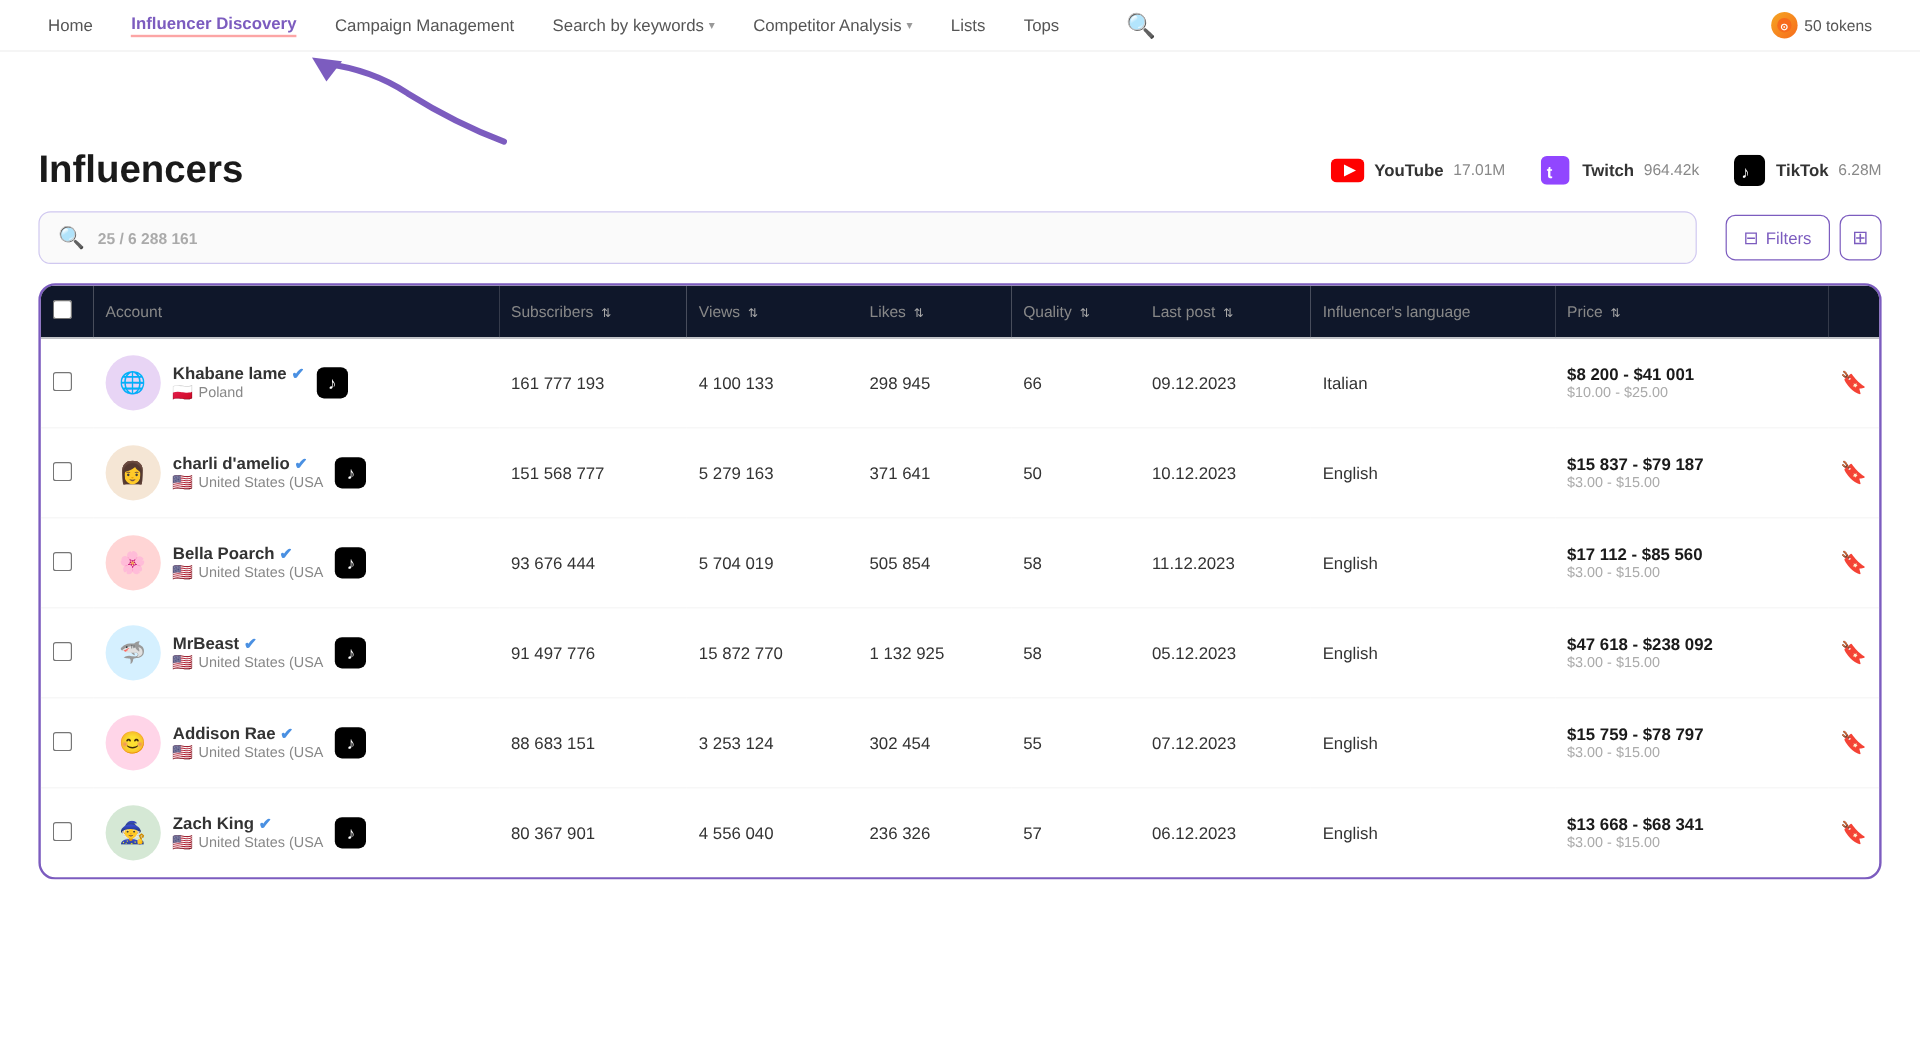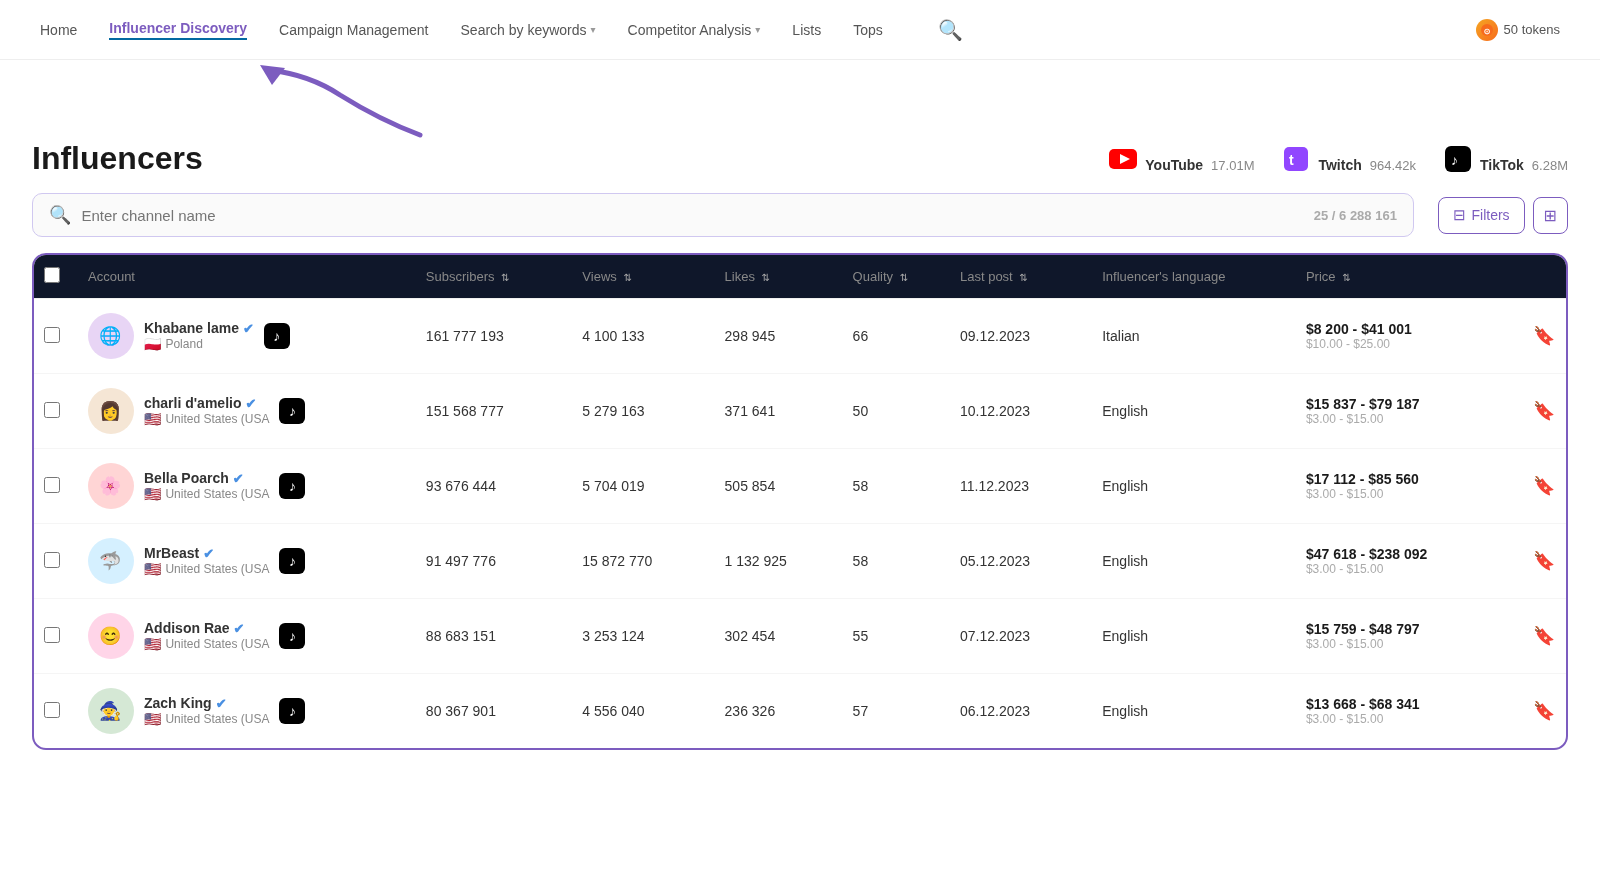--- a/index.html
+++ b/index.html
@@ -1,34 +1,34 @@
 <!DOCTYPE html>
 <html><head>
   <meta charset="utf-8">
   <style>
     * { box-sizing: border-box; margin: 0; padding: 0; }
     body { font-family: -apple-system, BlinkMacSystemFont, 'Segoe UI', sans-serif; background: #fff; color: #333; font-size: 14px; }
 
     
-    .nav { display: flex; align-items: center; justify-content: center; gap: 32px; padding: 0 40px; height: 60px; border-bottom: 1px solid #eee; position: relative; }
+    .nav { display: flex; align-items: center; justify-content: center; gap: 32px; padding: 0 40px; height: 43px; border-bottom: 1px solid #eee; position: relative; }
     .nav-item { color: #555; font-size: 14px; cursor: pointer; display: flex; align-items: center; gap: 4px; white-space: nowrap; }
-    .nav-item.active { color: #7c5cbf; font-weight: 600; border-bottom: 2px solid #0369a1; padding-bottom: 2px; }
+    .nav-item.active { color: #7c5cbf; font-weight: 600; border-bottom: 2px solid #fca5a5; padding-bottom: 2px; }
     .nav-item .chevron { font-size: 10px; color: #999; }
     .nav-tokens { margin-left: auto; display: flex; align-items: center; gap: 6px; font-size: 13px; color: #555; }
     .token-badge { width: 22px; height: 22px; border-radius: 50%; background: linear-gradient(135deg, #f5a623, #f76b1c); display: flex; align-items: center; justify-content: center; color: #fff; font-size: 10px; font-weight: 700; }
 
     
     .arrow-area { position: relative; height: 80px; padding-left: 260px; }
     .arrow-svg { position: absolute; top: 0; left: 200px; }
 
     
     .page-header { display: flex; align-items: center; padding: 0 32px 16px; }
     .page-title { font-size: 32px; font-weight: 700; color: #1a1a1a; }
     .platform-badges { margin-left: auto; display: flex; gap: 28px; align-items: center; }
-    .platform-badge { display: flex; align-items: flex-end; gap: 8px; font-size: 14px; color: #333; }
+    .platform-badge { display: flex; align-items: center; gap: 8px; font-size: 14px; color: #333; }
     .platform-icon { width: 28px; height: 28px; display: flex; align-items: center; justify-content: center; }
     .platform-name { font-weight: 600; }
     .platform-count { color: #888; font-size: 13px; }
 
     
     .search-area { padding: 0 32px 16px; }
     .search-bar { display: flex; align-items: center; border: 1.5px solid #d0c8f0; border-radius: 10px; padding: 10px 16px; gap: 10px; background: #fafafa; }
     .search-bar input { border: none; background: transparent; outline: none; flex: 1; font-size: 15px; color: #999; }
     .search-count { color: #aaa; font-size: 13px; white-space: nowrap; font-weight: bold; }
     .filter-buttons { display: flex; gap: 8px; margin-left: 12px; }
@@ -148,21 +148,20 @@
       <span class="platform-name">TikTok</span>
       <span class="platform-count">6.28M</span>
     </div>
   </div>
 </div>
 
 <div class="search-area">
   <div style="display:flex;align-items:center;gap:12px;">
     <div class="search-bar" style="flex:1;">
       <span style="color:#7c5cbf;font-size:18px;">🔍</span>
-      <input type="text" style="font-size: 15px; color: rgb(187, 187, 187);" placeholder="Enter channel name">
       <span class="search-count">25 / 6 288 161</span>
     </div>
     <div class="filter-buttons">
       <button class="filter-btn">
         <span style="font-size:15px;">⊟</span>
         <span>Filters</span>
       </button>
       <button class="filter-btn" style="padding:8px 10px;">
         <span style="font-size:16px;">⊞</span>
       </button>
@@ -334,21 +333,21 @@
         <div class="platform-tiktok">♪</div>
       </div>
     </td>
     <td class="col-subs">88 683 151</td>
     <td class="col-views">3 253 124</td>
     <td class="col-likes">302 454</td>
     <td class="col-quality">55</td>
     <td class="col-lastpost">07.12.2023</td>
     <td class="col-lang">English</td>
     <td class="col-price">
-      <div class="price-main">$15 759 - $48 797</div>
+      <div class="price-main">$15 759 - $78 797</div>
       <div class="price-sub">$3.00 - $15.00</div>
     </td>
     <td class="col-bookmark">
       <span class="bookmark-icon">🔖</span>
     </td>
   </tr>
           <tr>
     <td><input type="checkbox" class="checkbox" style=""></td>
     <td class="col-account">
       <div class="account-cell">

